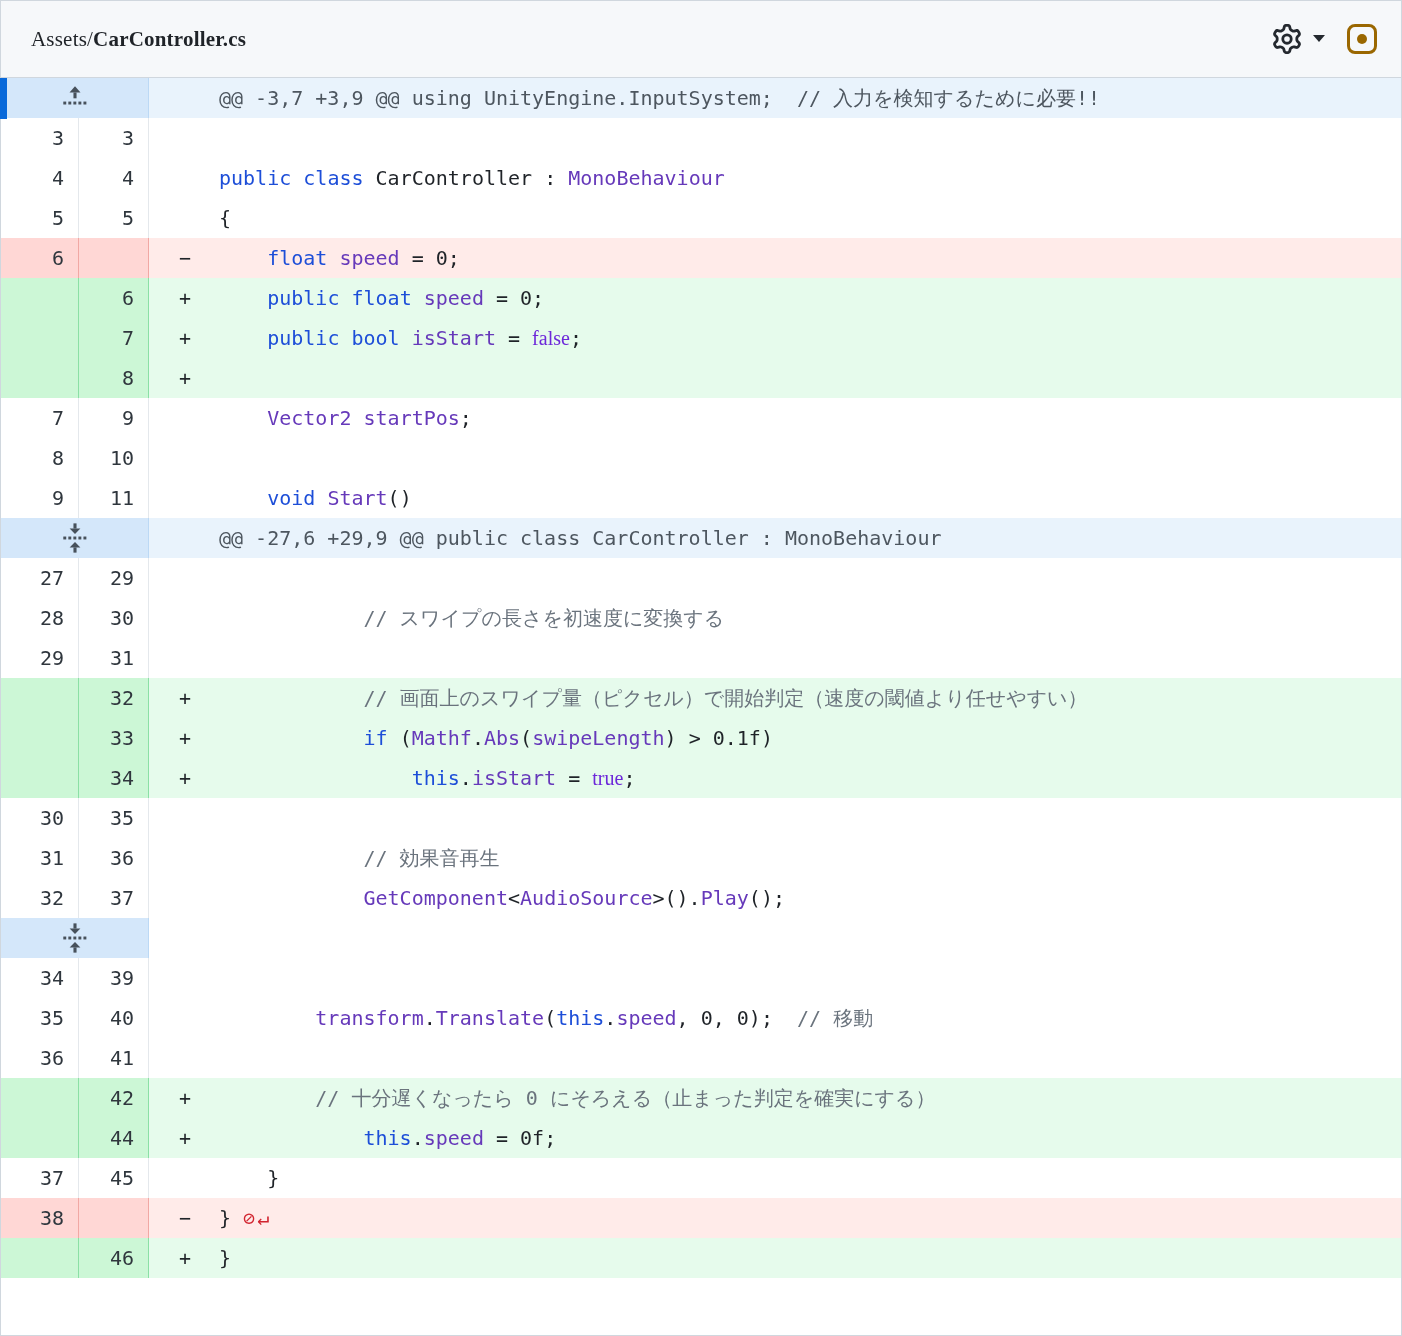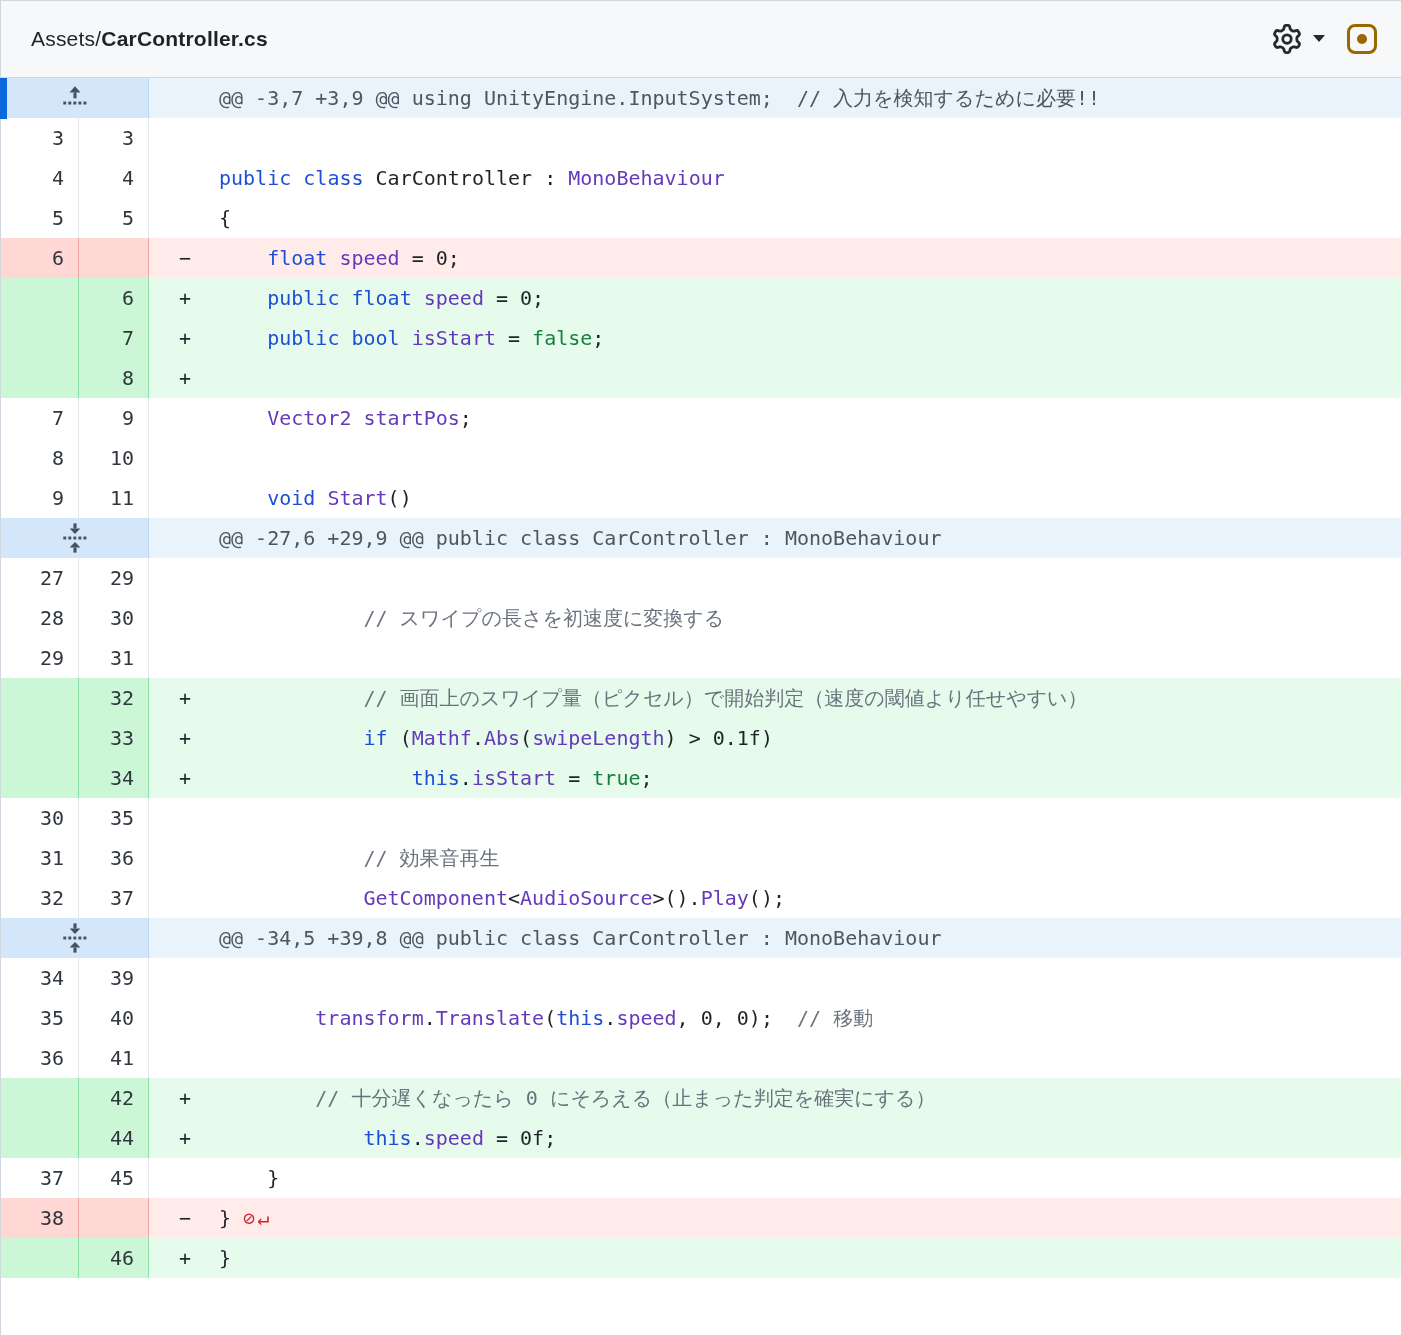--- a/index.html
+++ b/index.html
@@ -1,19 +1,19 @@
 <!DOCTYPE html>
 <html><head>
 <meta charset="utf-8">
 <style>
   html,body{margin:0;padding:0;background:#ffffff;}
   body{width:1402px;height:1336px;position:relative;font-family:"Liberation Sans",sans-serif;color:#1f2328;}
   .file-container{position:absolute;left:0;top:0;width:1402px;height:1336px;border:1px solid #d0d7de;box-sizing:border-box;background:#fff;overflow:hidden;}
   
-  .file-header{height:77px;background:#f6f8fa;border-bottom:1px solid #d0d7de;display:flex;align-items:center;padding:0 24px 0 30px;box-sizing:border-box;}
+  .file-header{height:77px;background:#f6f8fa;border-bottom:1px solid #d0d7de;display:flex;align-items:center;padding:0 24px 0 30px;box-sizing:border-box;font-family:Liberation Serif, serif;}
   .file-title{font-size:21px;color:#1f2328;letter-spacing:.2px;}
   .file-title .fname{font-weight:700;}
   .header-actions{margin-left:auto;display:flex;align-items:center;gap:20px;}
   .gear-btn{display:flex;align-items:center;gap:9px;cursor:pointer;background:none;border:none;padding:0;}
   .viewed-box{width:30px;height:30px;border:3px solid #9a6700;border-radius:8px;display:flex;align-items:center;justify-content:center;box-sizing:border-box;cursor:pointer;background:#f6f8fa;}
   .viewed-dot{width:10px;height:10px;border-radius:50%;background:#9a6700;}
   
   .diff-body{font-family:"DejaVu Sans Mono","Liberation Mono",monospace;font-size:20px;}
   .row{display:flex;height:40px;line-height:40px;}
   .cell{box-sizing:border-box;}
@@ -26,21 +26,21 @@
   .r-del .code{background:#ffebe9;}
   
   .r-add .num{background:#ccf7d6;border-color:#8be0a5;}
   .r-add .code{background:#e6fbec;}
   
   .r-hunk .expand{width:148px;background:#d4e7fa;border-right:1px solid #bcd9f5;display:flex;align-items:center;justify-content:center;cursor:pointer;}
   .r-hunk .code{background:#e9f3fc;color:#4d565f;}
   
   .sg-k{color:#1d4ed8;}
   .sg-e{color:#6639ba;}
-  .sg-c{color:#15803d;}
+  .sg-c{color:#6d28d9;font-family:Liberation Serif, serif;}
   .sg-m{color:#6a737d;}
   .sg-t{color:#1f2328;}
   .sg-nn{color:#d1242f;letter-spacing:2px;}
   
   .focus-bar{position:absolute;left:0;top:78px;width:7px;height:41px;background:#0969da;z-index:5;}
   .footer-strip{height:17px;background:#fff;}
 </style>
 </head>
 <body>
 
@@ -203,21 +203,20 @@
               <rect x="0.8" y="8.1" width="1.8" height="1.8"></rect>
               <rect x="3.9" y="8.1" width="1.8" height="1.8"></rect>
               <rect x="7" y="8.1" width="1.8" height="1.8"></rect>
               <rect x="10.1" y="8.1" width="1.8" height="1.8"></rect>
               <rect x="13.2" y="8.1" width="1.8" height="1.8"></rect>
             </g>
             <polygon points="8,11.4 11.3,14.8 4.7,14.8" fill="#47515b"></polygon>
             <rect x="7.05" y="14.8" width="1.9" height="3.2" fill="#47515b"></rect>
           </svg>
         </div>
-        <div class="cell code"><span class="marker"></span><span>@@ -34,5 +39,8 @@ public class CarController : MonoBehaviour</span></div>
       </div>
       <div class="row r-ctx">
         <div class="cell num n1">34</div>
         <div class="cell num n2">39</div>
         <div class="cell code"><span class="marker"></span></div>
       </div>
       <div class="row r-ctx">
         <div class="cell num n1">35</div>
         <div class="cell num n2">40</div>
         <div class="cell code"><span class="marker"></span><span class="sg-t">        </span><span class="sg-e">transform</span><span class="sg-t">.</span><span class="sg-e">Translate</span><span class="sg-t">(</span><span class="sg-k">this</span><span class="sg-t">.</span><span class="sg-e">speed</span><span class="sg-t">, 0, 0);  </span><span class="sg-m">// 移動</span></div>

